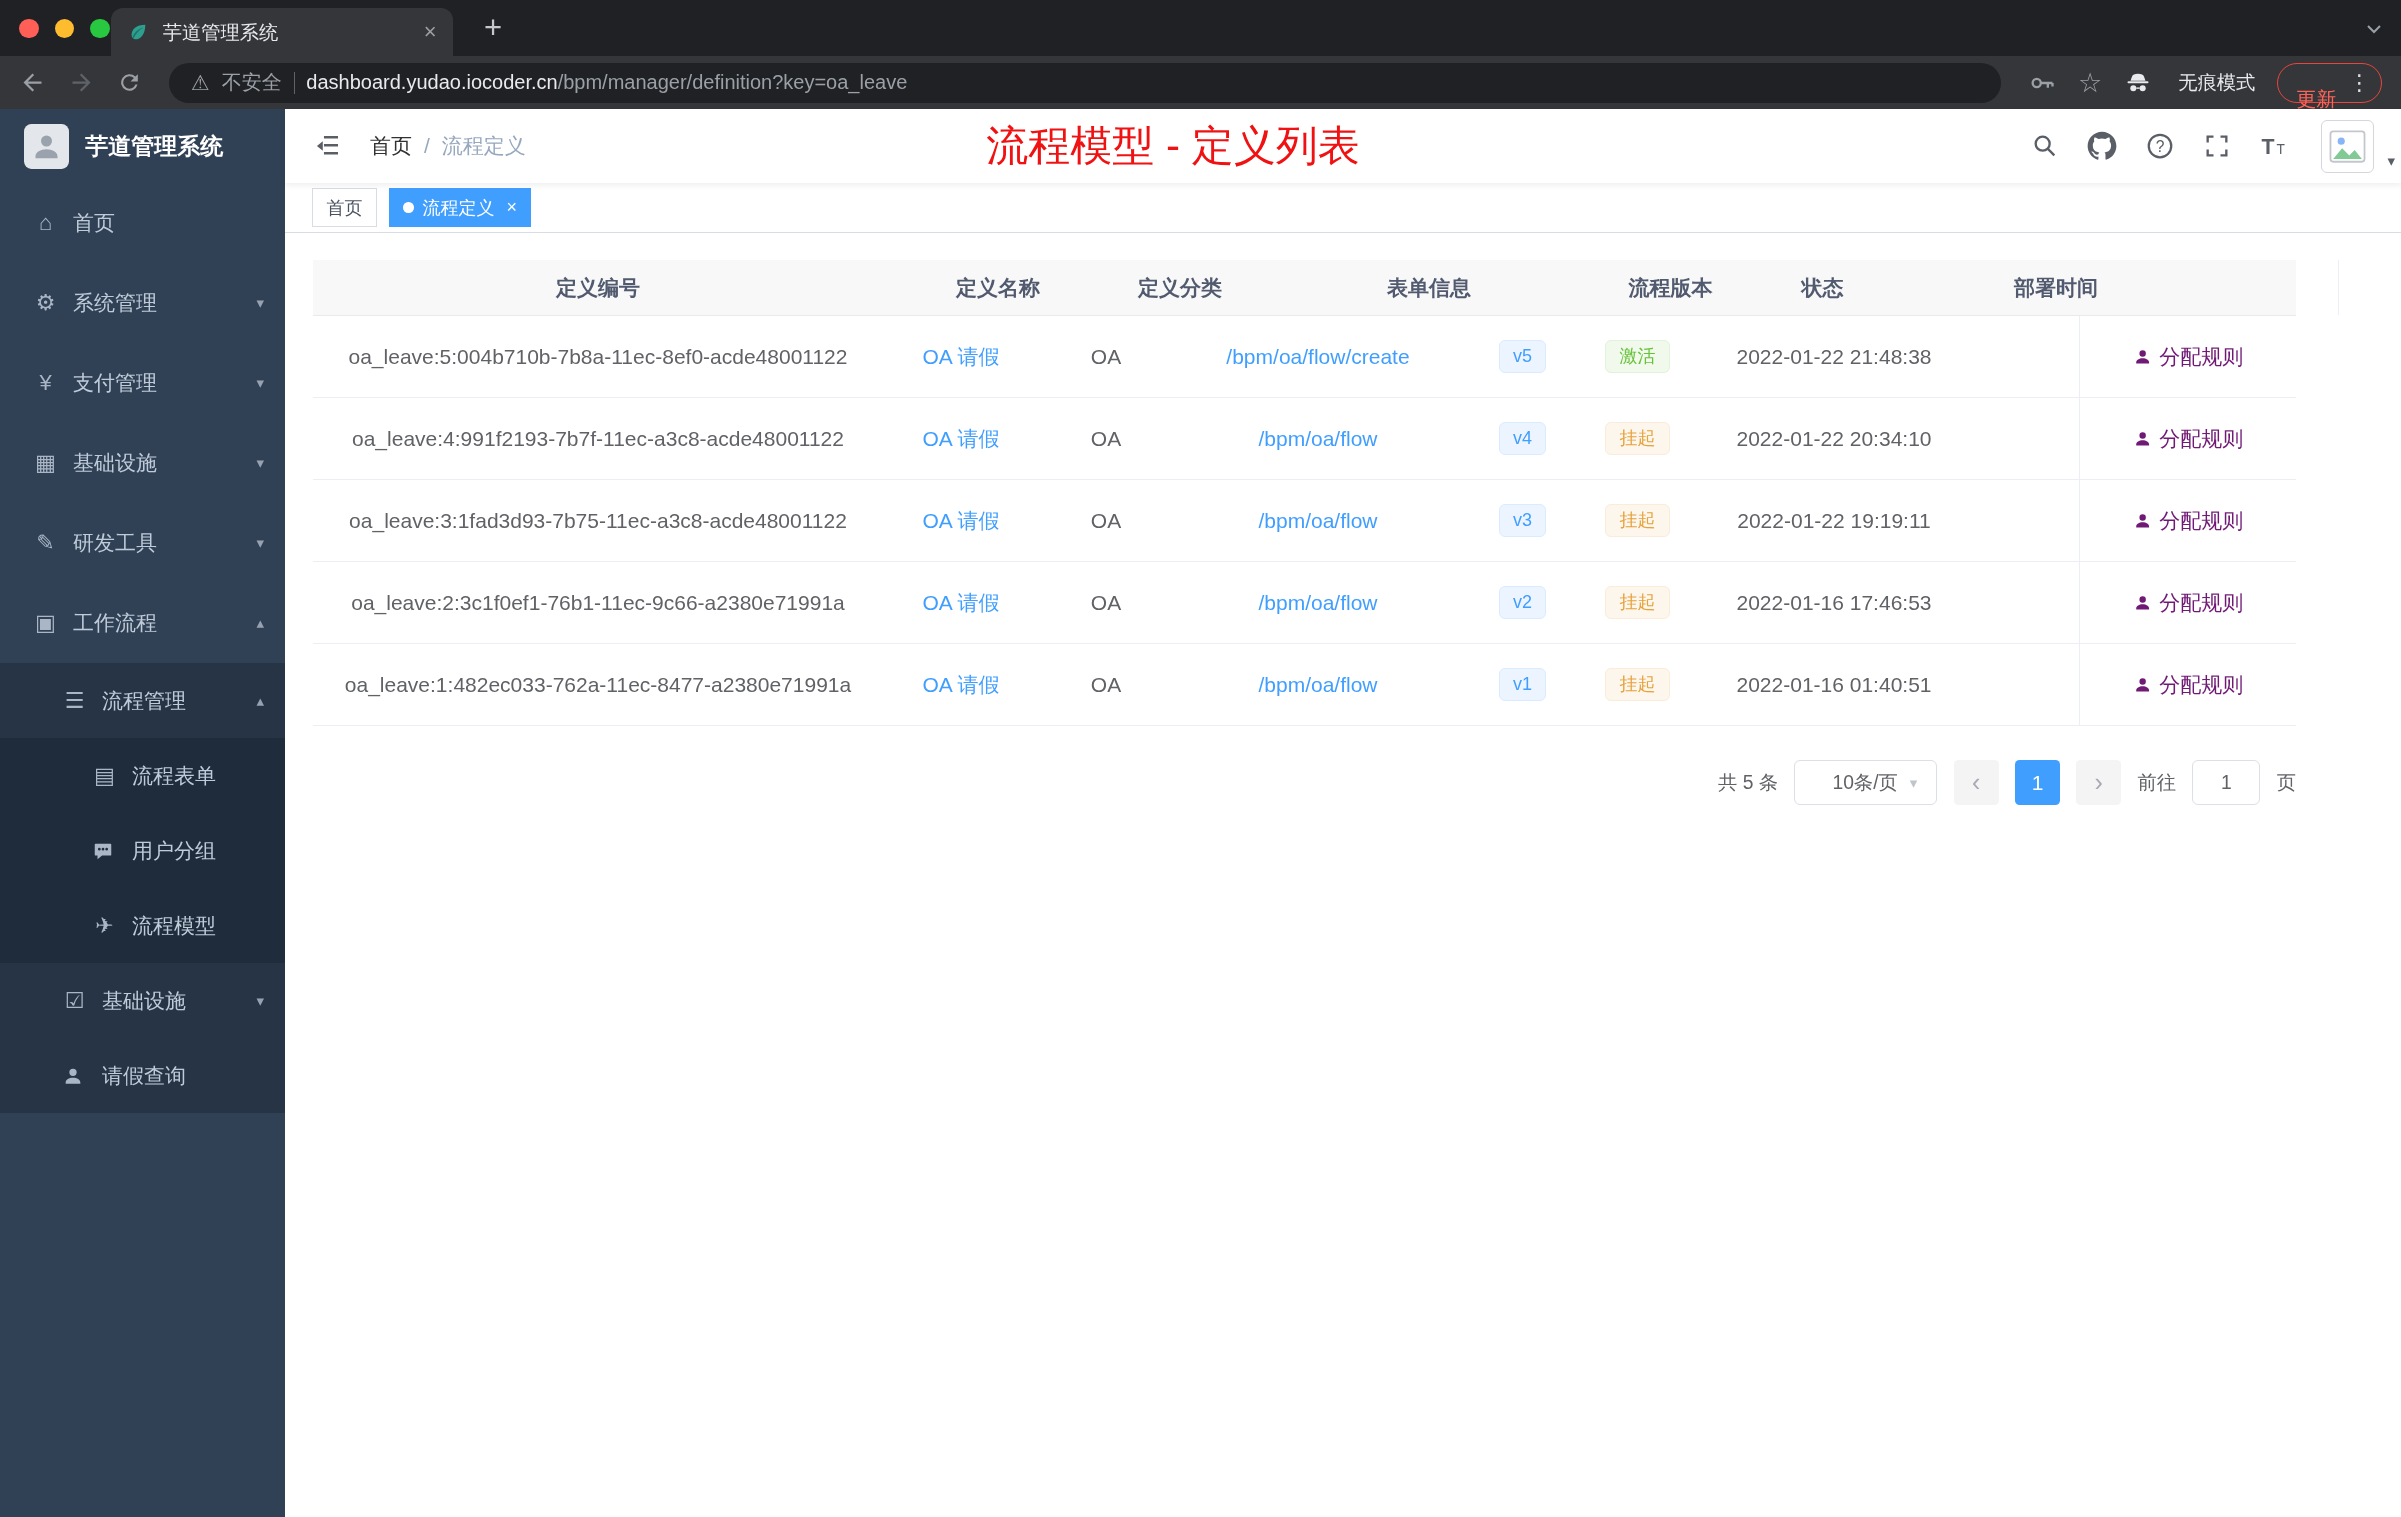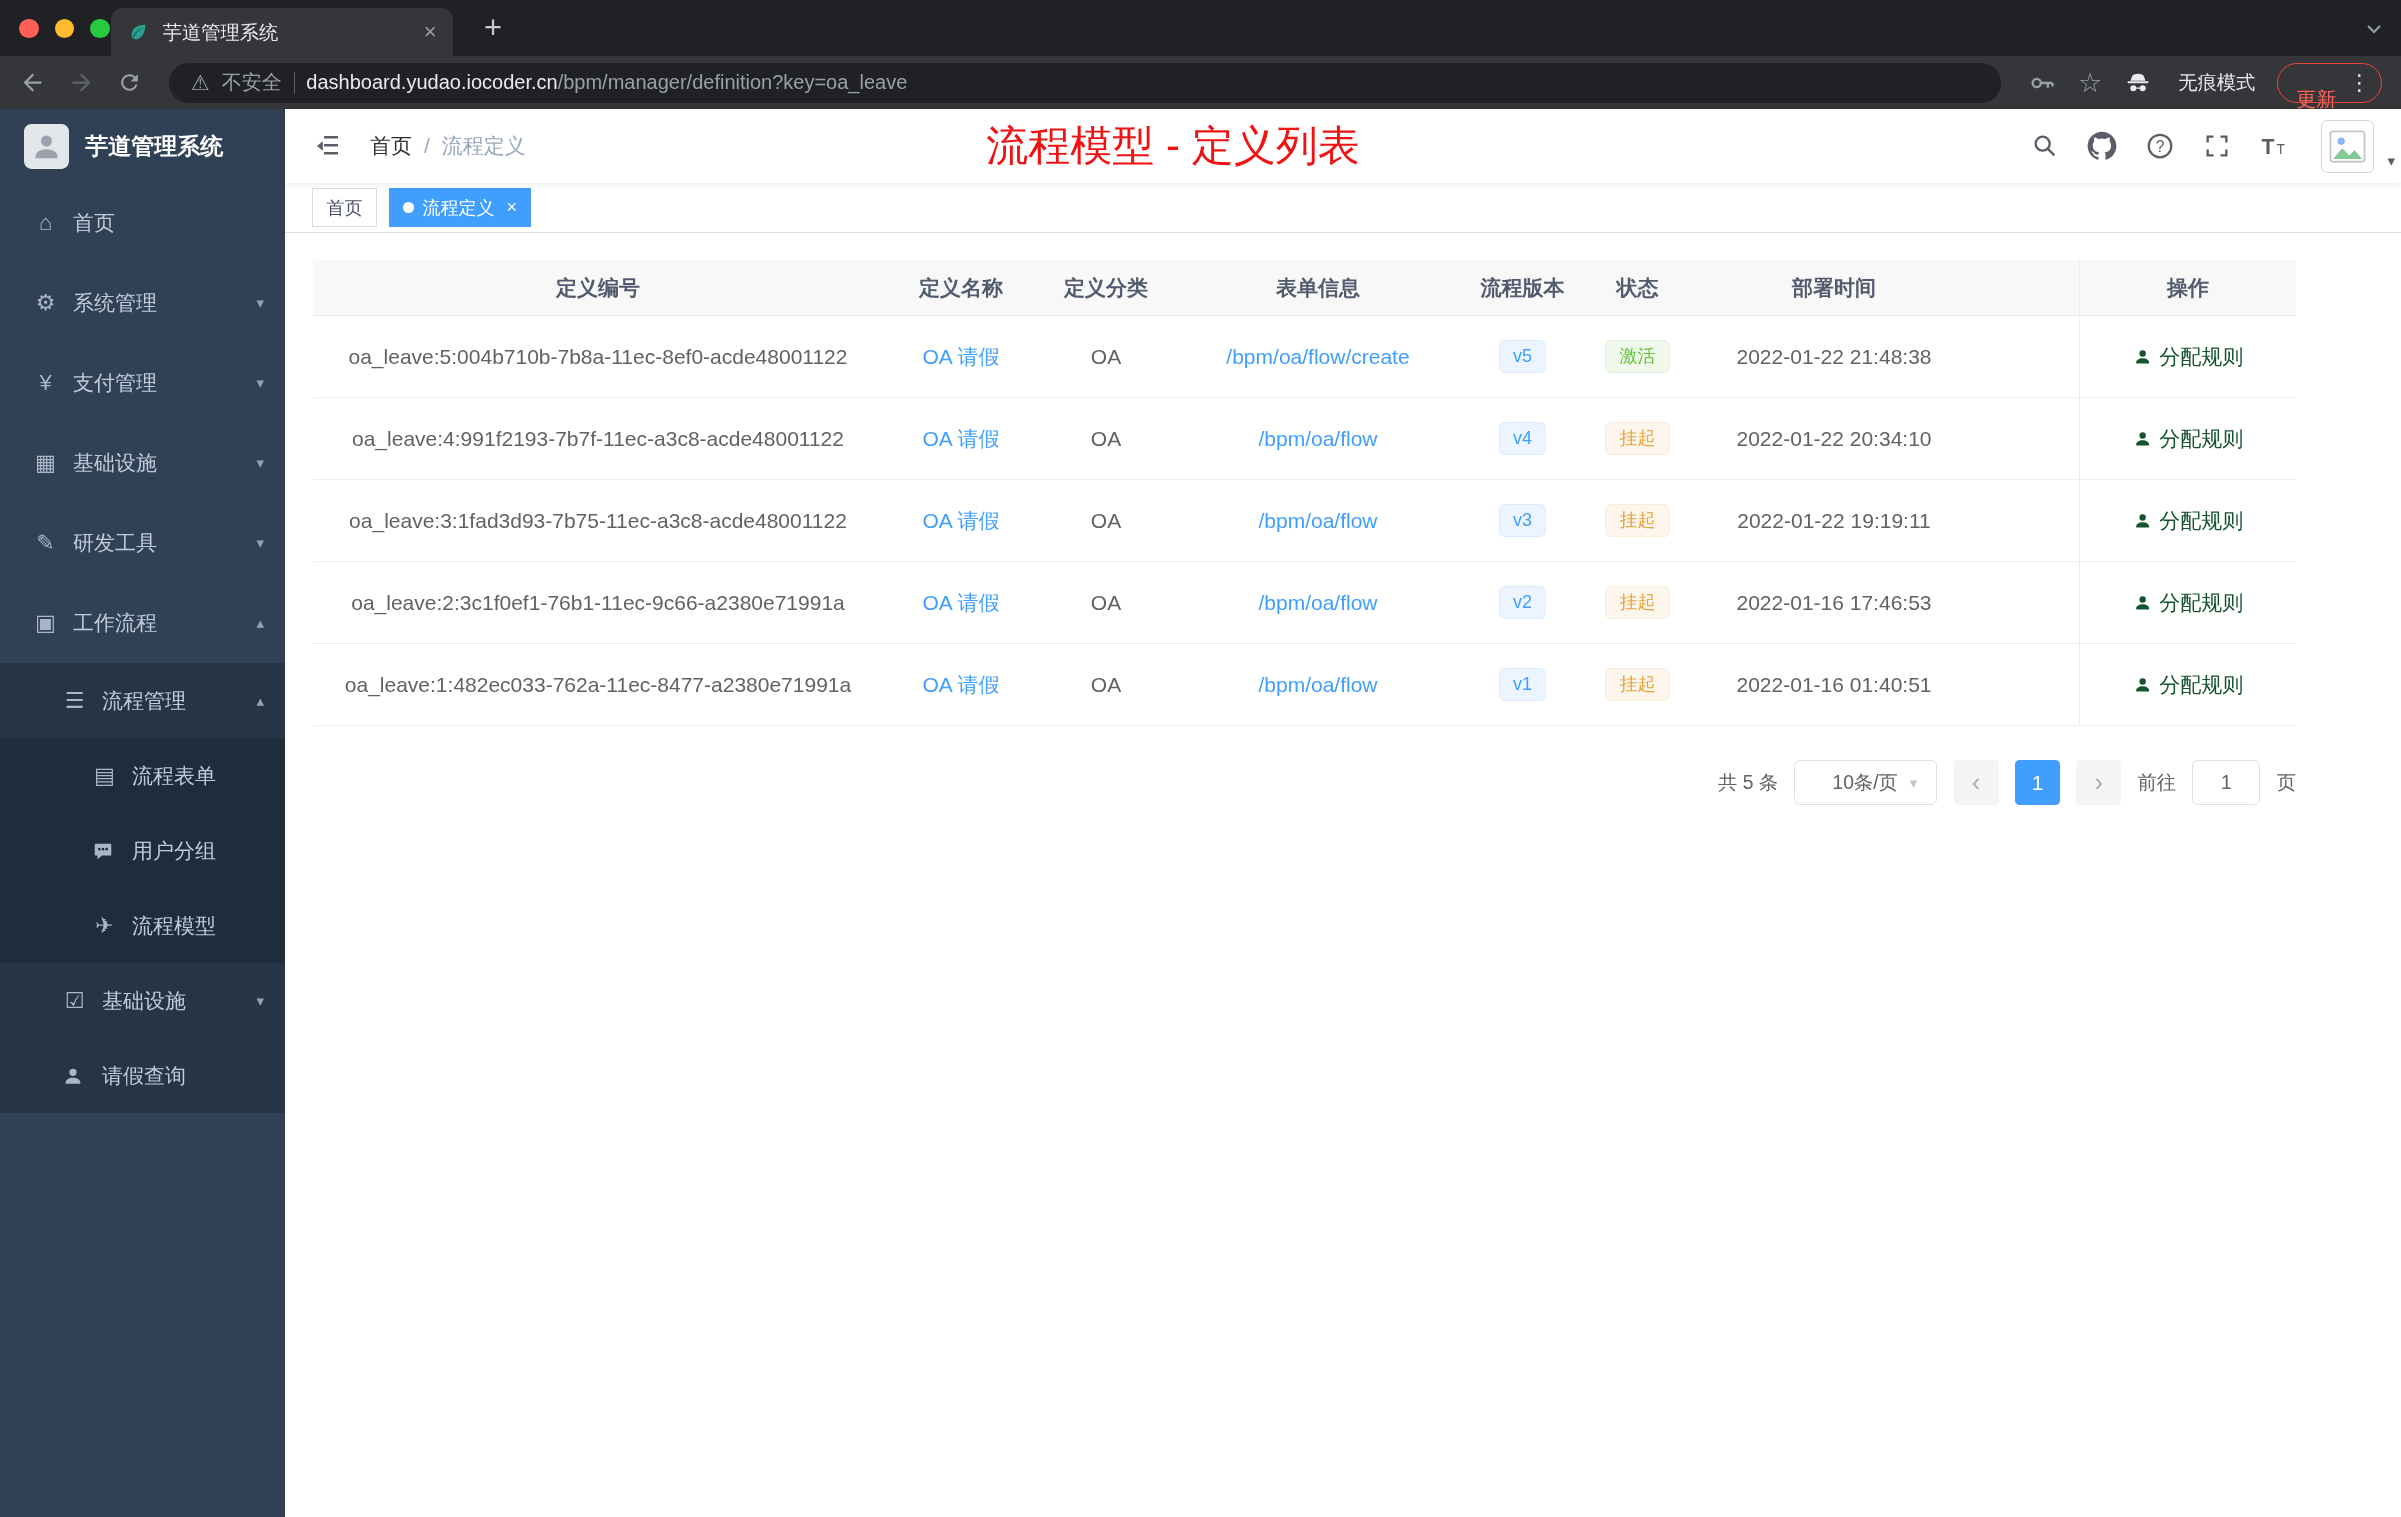--- a/index.html
+++ b/index.html
@@ -79,29 +79,29 @@
     border:0.7px solid #d8dce5; background:#fff; color:#495060; font-size:18px; cursor:pointer; }
   .tag.active { background:#409eff; border-color:#409eff; color:#fff; }
   .tag .dot { width:10.4px; height:10.4px; border-radius:50%; background:#fff; }
   .tag .tclose { font-size:18px; margin-left:3px; }
 
   .content { padding:27px 0 0 28px; }
 
   
   .grid8 { display:grid; grid-template-columns:570px 156px 134px 290px 119px 111px 386px 217px; }
   .table { width:1983px; font-size:21px; color:#606266; }
-  .thead { background:#f8f8f9; height:56px; align-items:center; border-bottom:0.7px solid #e8eaec; }
+  .thead { background:#f8f8f9; height:56px; align-items:center; border-bottom:0.7px solid #e8eaec;gap:37px; }
   .th { text-align:center; color:#515a6e; font-weight:bold; }
   .trow { height:82px; align-items:center; border-bottom:0.7px solid #ebeef5; }
   .td { text-align:center; }
   .pad-r { padding-right:104px; }
   .col-op { border-left:0.7px solid #ebeef5; height:100%; display:flex; align-items:center;
     justify-content:center; gap:7.4px; }
   a.lk { color:#409eff; text-decoration:none; cursor:pointer; }
-  .op-link { color:#14532d; display:flex; align-items:center; gap:7.4px; cursor:pointer; }
+  .op-link { color:#701a75; display:flex; align-items:center; gap:7.4px; cursor:pointer; }
   .tag-pill { display:inline-block; padding:5.2px 13.4px; border-radius:6px; font-size:18px;
     border:0.7px solid transparent; line-height:1.2; }
   .tag-ver { background:#ecf5ff; border-color:#d9ecff; color:#409eff; }
   .tag-st[data-status="success"] { background:#f0f9eb; border-color:#e1f3d8; color:#67c23a; }
   .tag-st[data-status="warning"] { background:#fdf6ec; border-color:#faecd8; color:#e6a23c; }
 
   
   .pagination { width:1983px; margin-top:34px; display:flex; align-items:center;
     justify-content:flex-end; gap:16.3px; font-size:19.3px; color:#606266; }
   .psize { width:143px; height:45px; border:0.7px solid #dcdfe6; border-radius:6px; display:flex;

